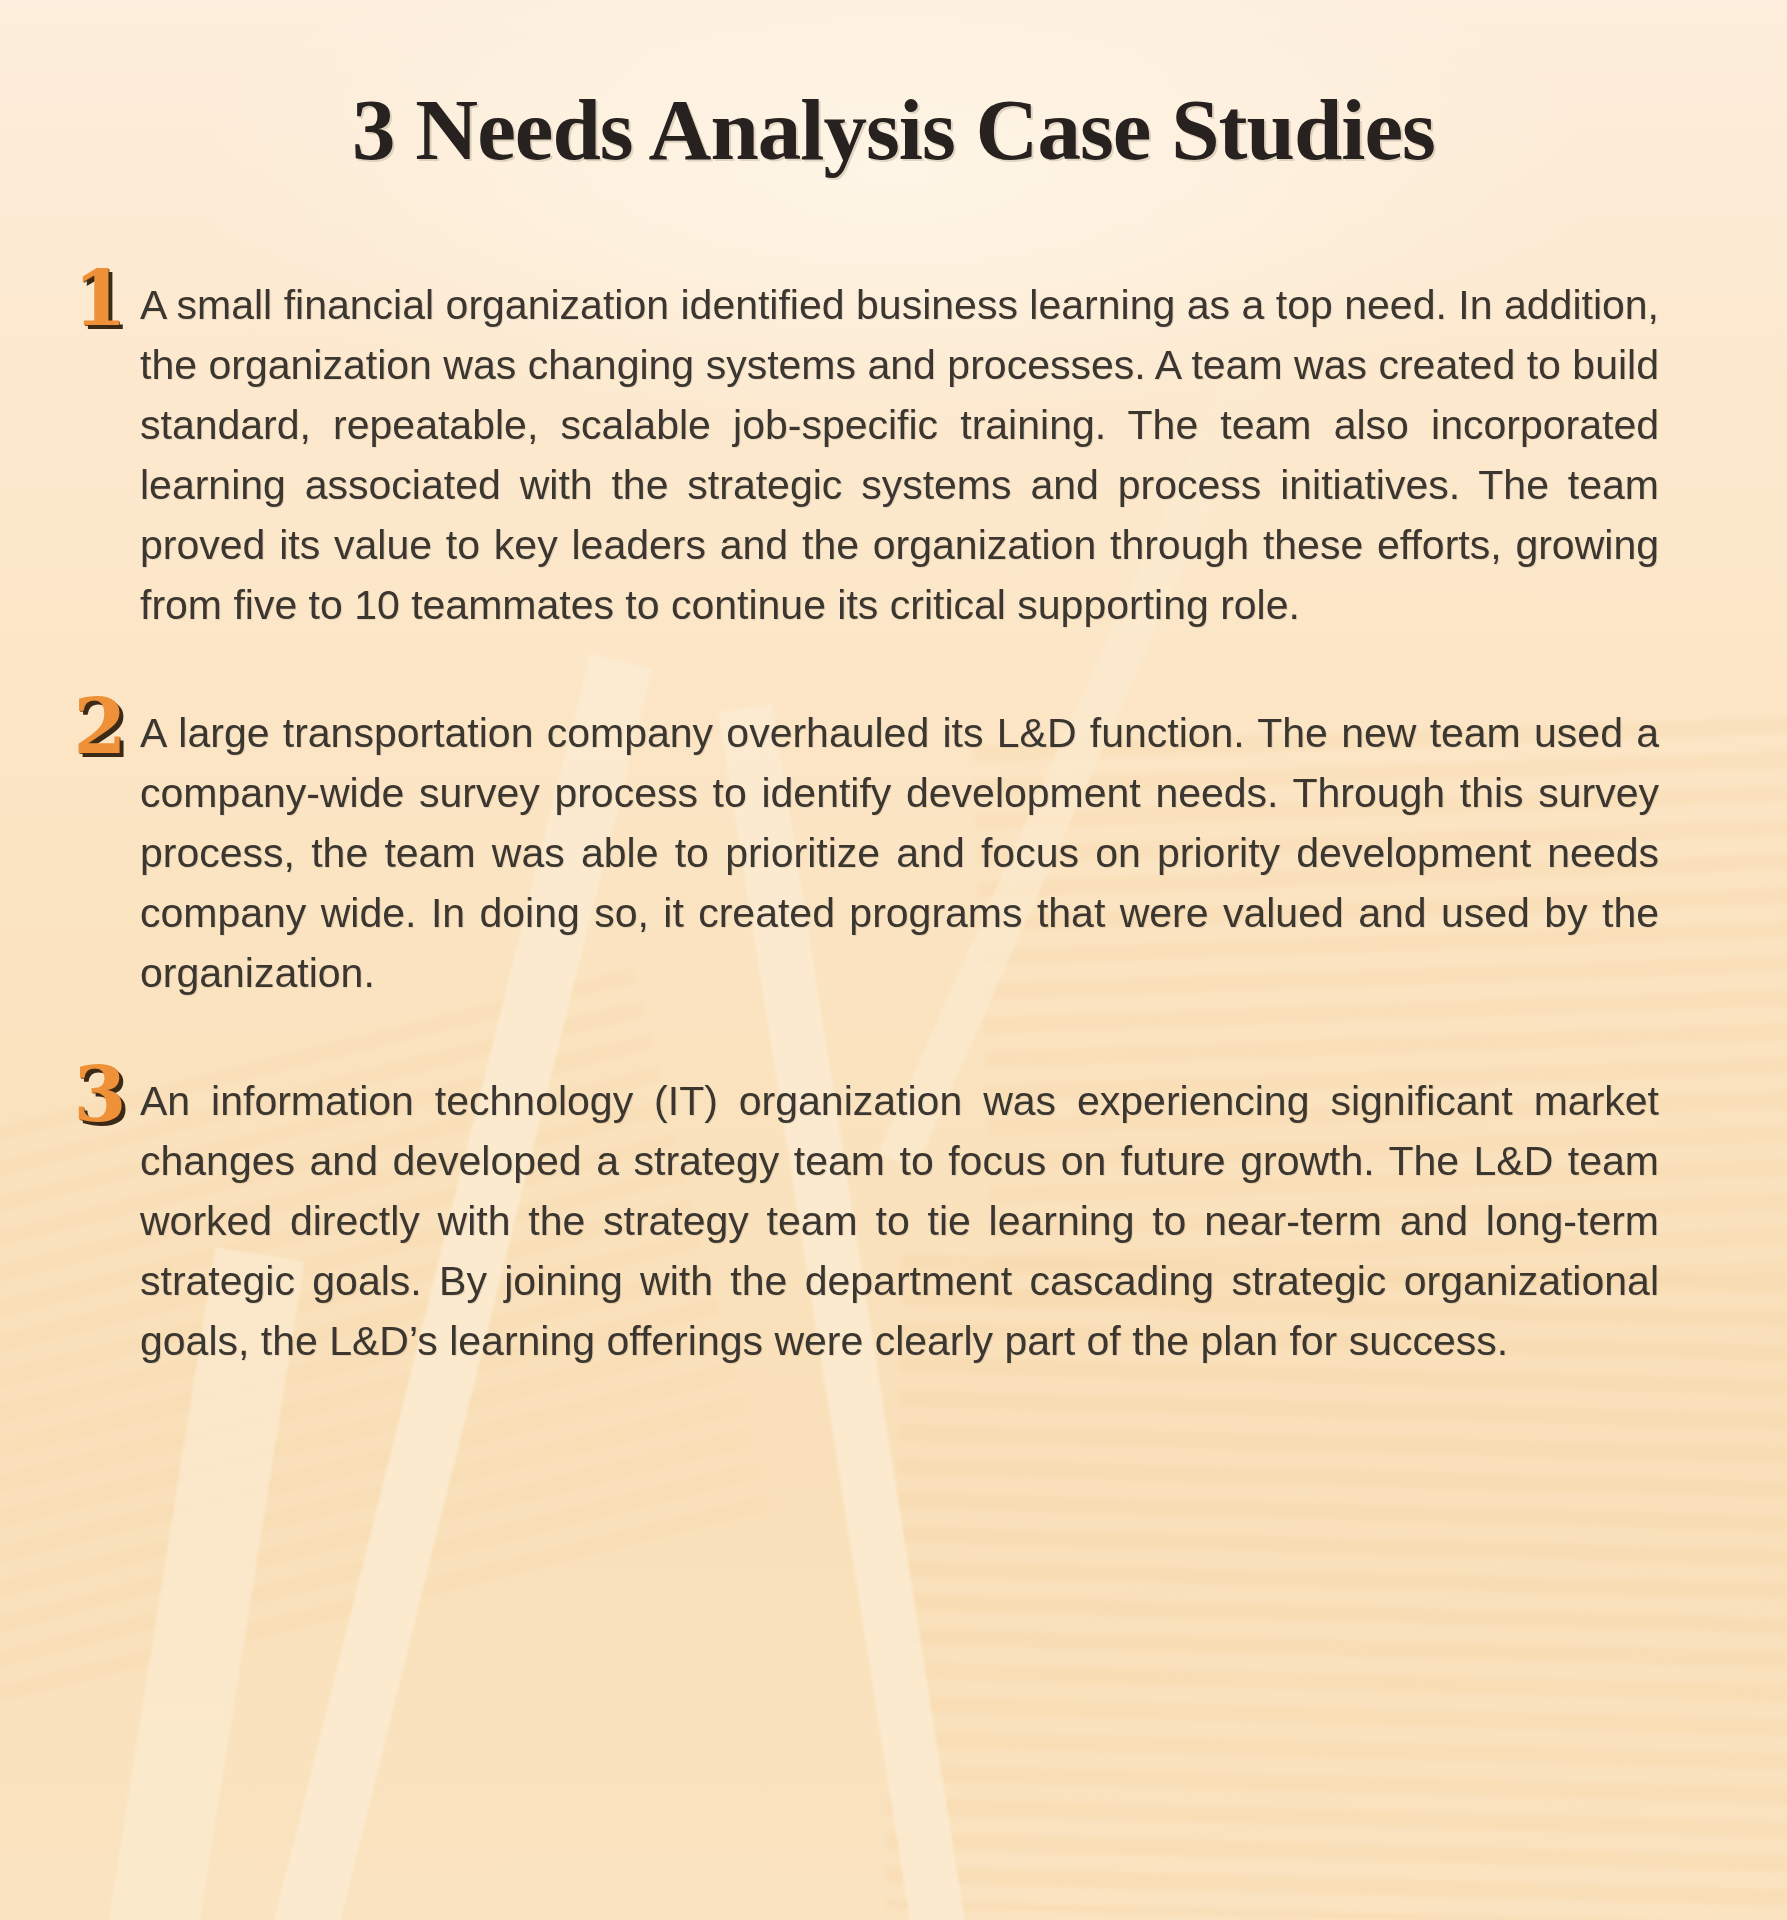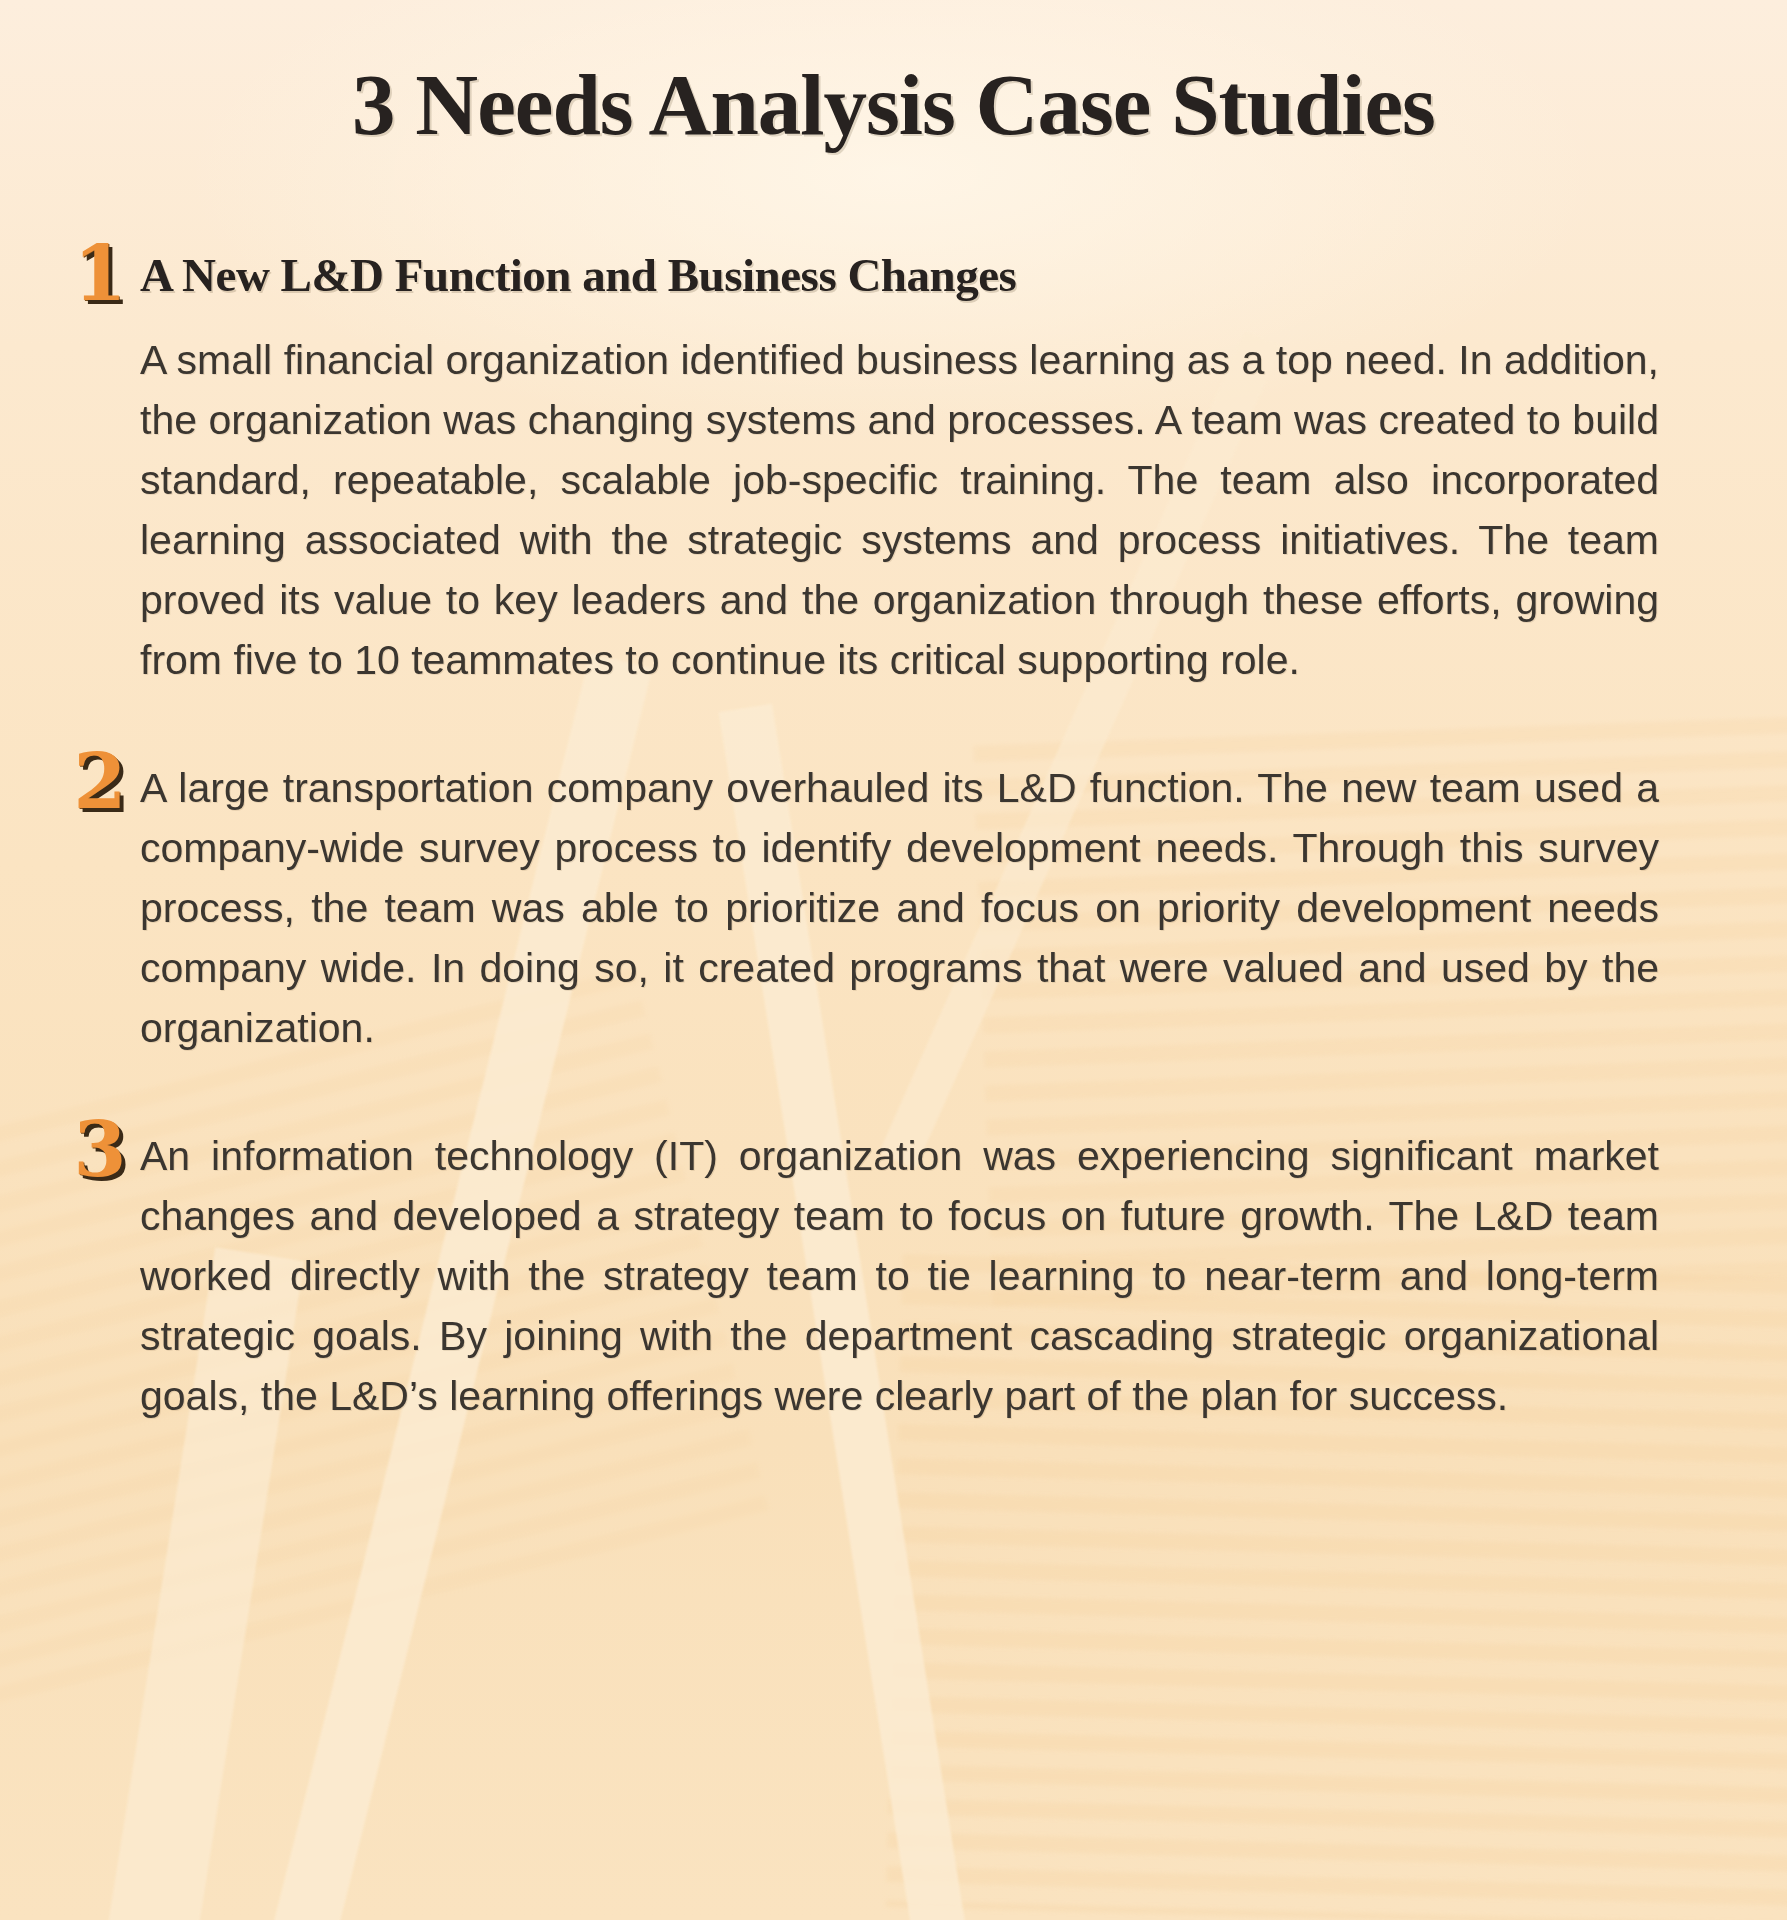--- a/index.html
+++ b/index.html
@@ -55,21 +55,21 @@
   }
 
   
   .content {
     position: relative;
     z-index: 2;
     height: 100%;
   }
 
   .doc-title {
-    padding-top: 61px;
+    padding-top: 86px;
     text-align: center;
     font-family: "Liberation Serif", serif;
     font-weight: bold;
     font-size: 87px;
     line-height: 1;
     letter-spacing: -1px;
     color: #272220;
     text-shadow: 2px 2px 0 rgba(90, 70, 40, 0.18);
   }
 
@@ -129,21 +129,20 @@
   <div class="rail r3"></div>
   <div class="rail r4"></div>
 </div>
 
 <div class="content">
 
   <h1 class="doc-title">3 Needs Analysis Case Studies</h1>
 
   <section class="case-section first">
     <span class="case-number">1</span>
-    <h2 class="case-heading">A New L&amp;D Function and Business Changes</h2>
     <p class="case-body">A small financial organization identified business learning as a top need. In addition, the organization was changing systems and processes. A team was created to build standard, repeatable, scalable job-specific training. The team also incorporated learning associated with the strategic systems and process initiatives. The team proved its value to key leaders and the organization through these efforts, growing from five to 10 teammates to continue its critical supporting role.</p>
   </section>
 
   <section class="case-section">
     <span class="case-number">2</span>
     <p class="case-body">A large transportation company overhauled its L&amp;D function. The new team used a company-wide survey process to identify development needs. Through this survey process, the team was able to prioritize and focus on priority development needs company wide. In doing so, it created programs that were valued and used by the organization.</p>
   </section>
 
   <section class="case-section">
     <span class="case-number">3</span>

